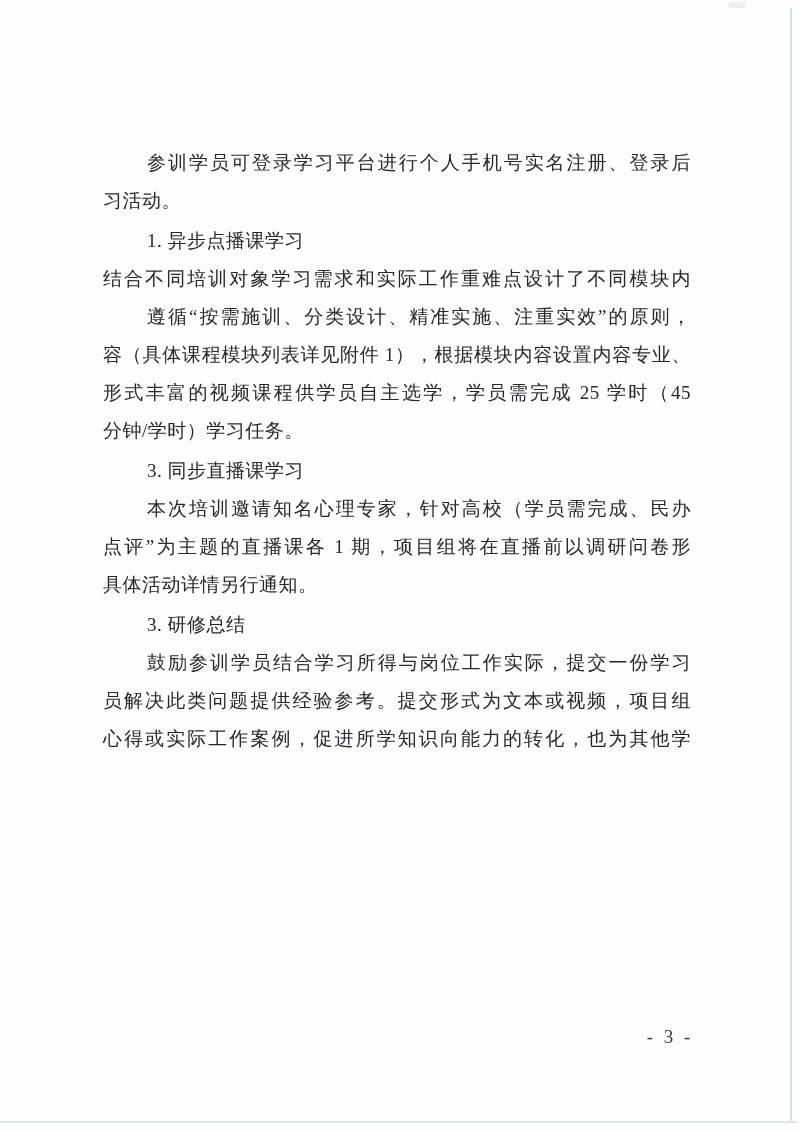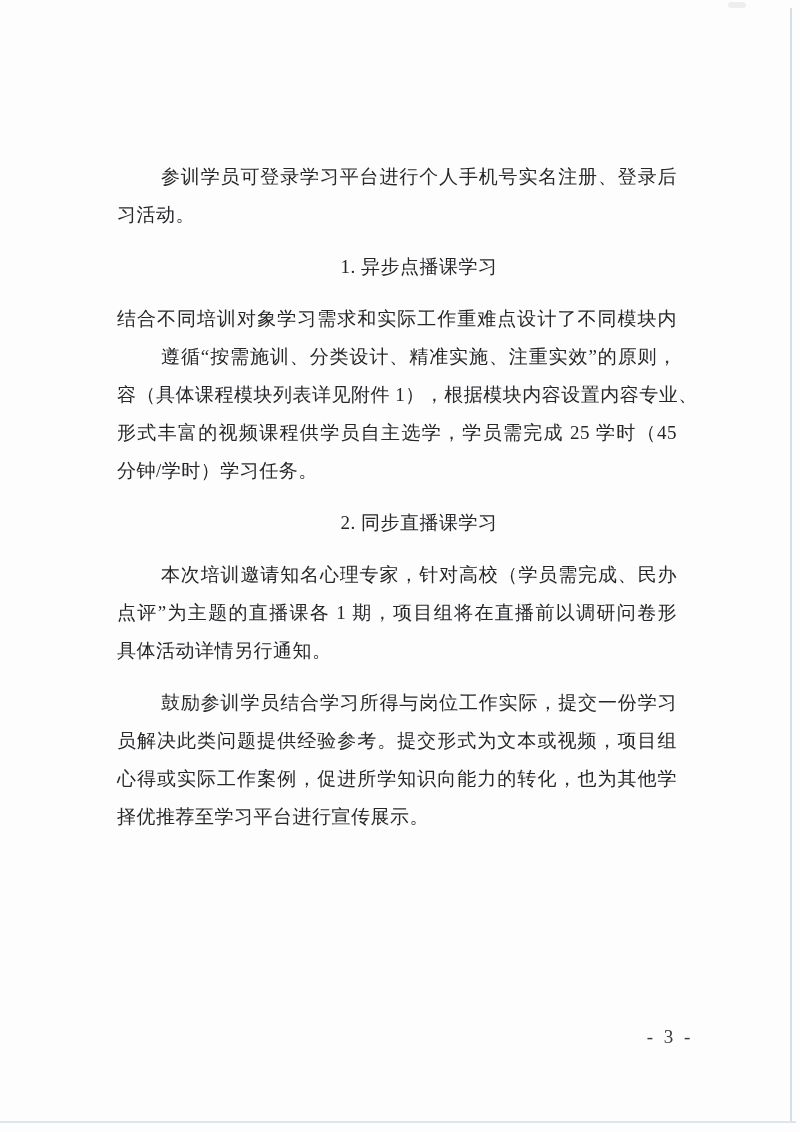--- a/index.html
+++ b/index.html
@@ -20,37 +20,36 @@
   }
   .text-col {
     position: absolute;
     left: 103px;
     top: 144px;
     width: 588px;
     font-size: 19px;
     line-height: 38px;
     letter-spacing: 0.5px;
   }
-  .para { margin: 14px; }
+  .para { margin: 0; }
   .line {
     text-align: justify;
     text-align-last: justify;
     white-space: nowrap;
     overflow: visible;
   }
   .line.last {
     text-align: left;
     text-align-last: left;
   }
   .line.indent { text-indent: 44px; }
   .heading {
-    margin-top: 8px;
+    margin-top: 2px;
     text-indent: 44px;
     white-space: nowrap;
-    text-align: center;
   }
   .page-number {
     position: absolute;
     left: 600px;
     top: 1026px;
     width: 140px;
     text-align: center;
     font-size: 19px;
     letter-spacing: 3px;
     color: #3a3a3e;
@@ -97,34 +96,34 @@
     <div class="heading">1. 异步点播课学习</div>
 
     <div class="para">
       <div class="line">结合不同培训对象学习需求和实际工作重难点设计了不同模块内</div>
       <div class="line indent">遵循“按需施训、分类设计、精准实施、注重实效”的原则，</div>
       <div class="line">容（具体课程模块列表详见附件 1），根据模块内容设置内容专业、</div>
       <div class="line">形式丰富的视频课程供学员自主选学，学员需完成 25 学时（45</div>
       <div class="line last">分钟/学时）学习任务。</div>
     </div>
 
-    <div class="heading">2. 同步直播课学习</div>
+    <div class="heading">3. 同步直播课学习</div>
 
     <div class="para">
       <div class="line indent">本次培训邀请知名心理专家，针对高校（学员需完成、民办</div>
       <div class="line">点评”为主题的直播课各 1 期，项目组将在直播前以调研问卷形</div>
       <div class="line last">具体活动详情另行通知。</div>
     </div>
 
+    <div class="heading">3. 研修总结</div>
 
     <div class="para">
       <div class="line indent">鼓励参训学员结合学习所得与岗位工作实际，提交一份学习</div>
       <div class="line">员解决此类问题提供经验参考。提交形式为文本或视频，项目组</div>
       <div class="line">心得或实际工作案例，促进所学知识向能力的转化，也为其他学</div>
-      <div class="line last">择优推荐至学习平台进行宣传展示。</div>
     </div>
 
 
   </div>
 
   <div class="page-number">- 3 -</div>
 
   <div class="corner-smudge"></div>
   <div class="scan-edge-right"></div>
   <div class="scan-edge-bottom"></div>

